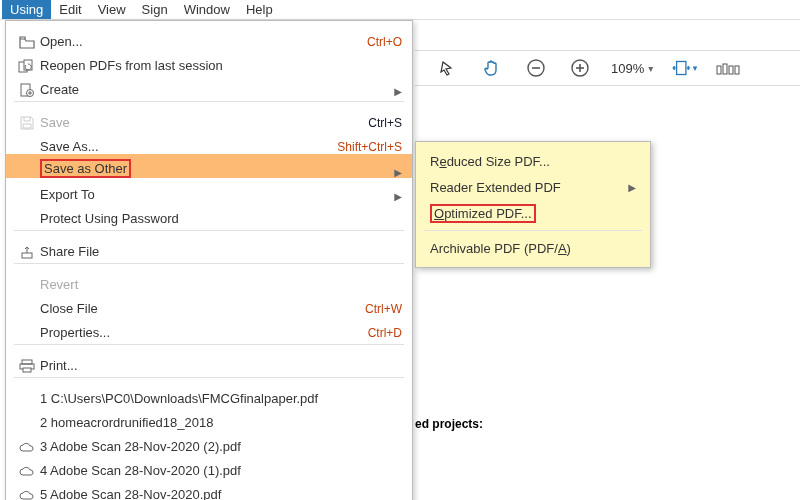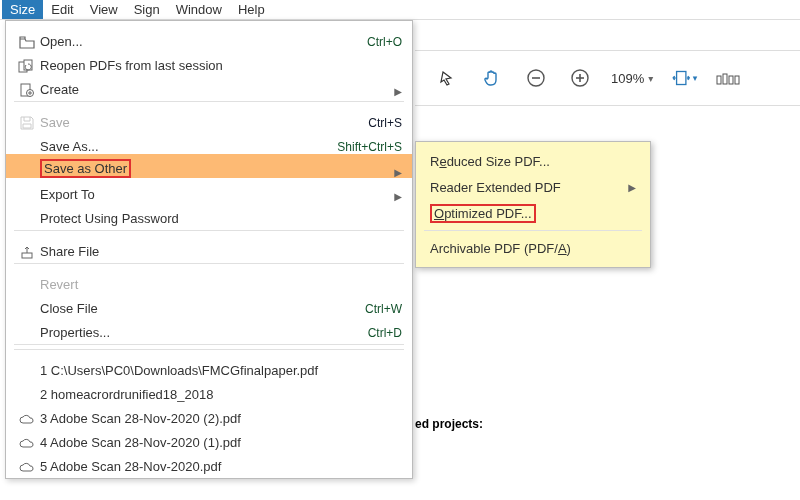--- a/index.html
+++ b/index.html
@@ -1,45 +1,45 @@
 <!DOCTYPE html>
 <html><head>
 <meta charset="utf-8">
 <style>
   * { box-sizing: border-box; margin: 0; padding: 0; font-family: "Segoe UI", Arial, sans-serif; }
   body { background: #fff; width: 800px; height: 500px; overflow: hidden; position: relative; font-size: 13px; color: #333; }
   .menubar { display: flex; background: #fff; border-bottom: 1px solid #ddd; height: 20px; align-items: center; padding-left: 2px; }
   .menubar-item { padding: 2px 8px; cursor: default; }
   .menubar-item.active { background: #2a7ab9; color: #fff; }
-  .toolbar { position: absolute; top: 50px; left: 415px; right: 0; height: 56px; display: flex; align-items: center; gap: 18px; padding-left: 20px; border-top: 1px solid #ddd; border-bottom: 1px solid #ddd; }
+  .toolbar { position: absolute; top: 50px; left: 415px; right: 0; height: 36px; display: flex; align-items: center; gap: 18px; padding-left: 20px; border-top: 1px solid #ddd; border-bottom: 1px solid #ddd; }
   .toolbar-btn { width: 26px; height: 26px; display: flex; align-items: center; justify-content: center; cursor: pointer; }
   .zoom { display: flex; align-items: center; gap: 4px; }
   .dropdown { position: absolute; top: 20px; left: 5px; width: 408px; background: #fff; border: 1px solid #bbb; box-shadow: 2px 2px 6px rgba(0,0,0,0.2); padding: 4px 0; }
   .menu-item { display: flex; align-items: flex-end; height: 24px; padding: 0 10px 0 8px; cursor: default; }
   .menu-item.hover { background: #fdba74; }
   .menu-item.disabled { color: #aaa; }
   .menu-icon { width: 26px; display: flex; justify-content: center; align-items: center; color: #666; }
   .menu-item.disabled .menu-icon { color: #ccc; }
   .menu-label { flex: 1; }
-  .menu-shortcut { color: #14532d; font-size: 12px; }
+  .menu-shortcut { color: #c2410c; font-size: 12px; }
   .menu-item.disabled .menu-shortcut { color: #0f172a; }
   .menu-arrow { color: #666; font-size: 10px; margin-left: 8px; }
   .sep { height: 1px; background: #e0e0e0; margin: 4px 8px; }
   .redbox { border: 2px solid #e03030; display: inline-block; padding: 0 2px; }
   .submenu { position: absolute; top: 141px; left: 415px; width: 236px; background: #fef9c3; border: 1px solid #bbb; box-shadow: 2px 2px 6px rgba(0,0,0,0.25); padding: 6px 0; }
   .sub-item { display: flex; align-items: center; height: 26px; padding: 0 14px; }
   u { text-decoration: underline; }
   .bgtext { position: absolute; left: 415px; top: 417px; font-size: 12px; font-weight: bold; color: #000000; }
   svg { display: block; }
 </style>
 </head>
 <body>
 
 <div class="menubar">
-  <div class="menubar-item active">Size</div>
+  <div class="menubar-item active">Using</div>
   <div class="menubar-item">Edit</div>
   <div class="menubar-item">View</div>
   <div class="menubar-item">Sign</div>
   <div class="menubar-item">Window</div>
   <div class="menubar-item">Help</div>
 </div>
 
 <div class="toolbar">
   <div class="toolbar-btn">
     <svg width="16" height="16" viewBox="0 0 16 16">
@@ -167,20 +167,30 @@
     <span class="menu-icon"></span>
     <span class="menu-label">Close File</span>
     <span class="menu-shortcut">Ctrl+W</span>
   </div>
   <div class="menu-item">
     <span class="menu-icon"></span>
     <span class="menu-label">Properties...</span>
     <span class="menu-shortcut">Ctrl+D</span>
   </div>
   <div class="sep"></div>
+  <div class="menu-item">
+    <span class="menu-icon">
+        <svg width="16" height="14">
+          <rect x="3" y="1" width="10" height="4" fill="none" stroke="#666"></rect>
+          <rect x="1" y="5" width="14" height="5" fill="none" stroke="#666"></rect>
+          <rect x="4" y="9" width="8" height="4" fill="#fff" stroke="#666"></rect>
+        </svg>
+      </span>
+    <span class="menu-label">Print...</span>
+  </div>
   <div class="sep"></div>
   <div class="menu-item">
     <span class="menu-icon"></span>
     <span class="menu-label">1 C:\Users\PC0\Downloads\FMCGfinalpaper.pdf</span>
   </div>
   <div class="menu-item">
     <span class="menu-icon"></span>
     <span class="menu-label">2 homeacrordrunified18_2018</span>
   </div>
   <div class="menu-item">

